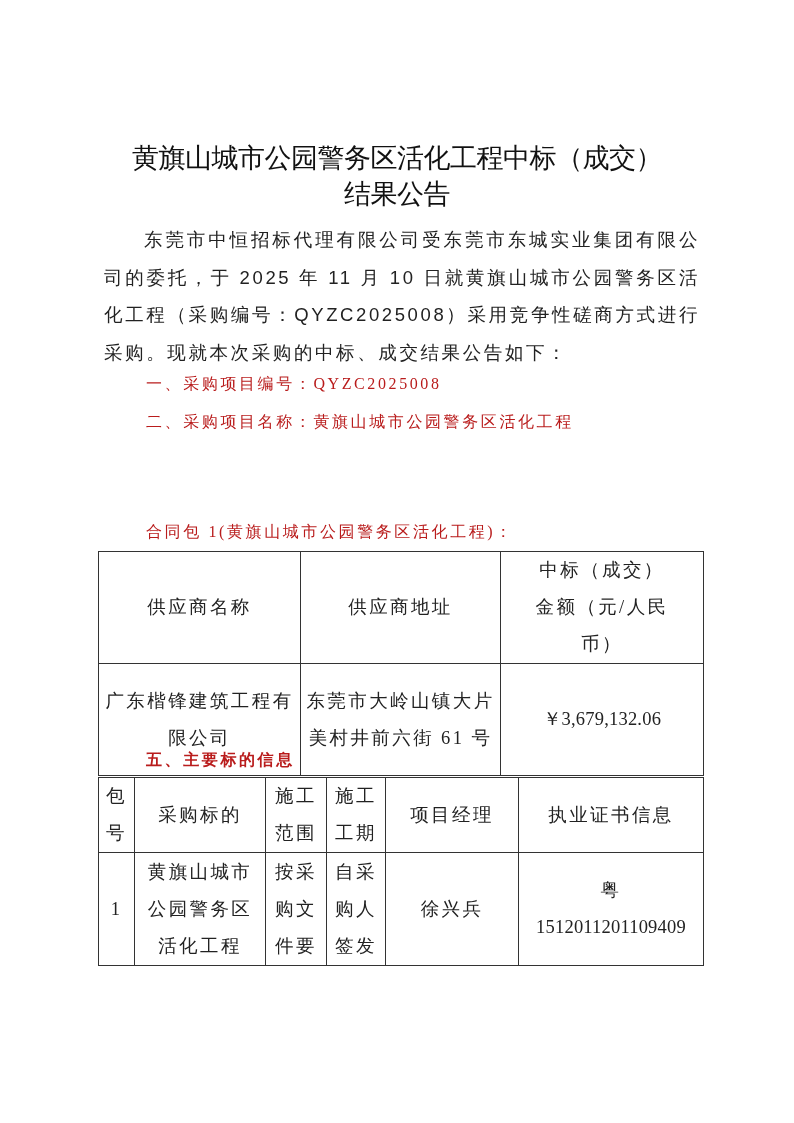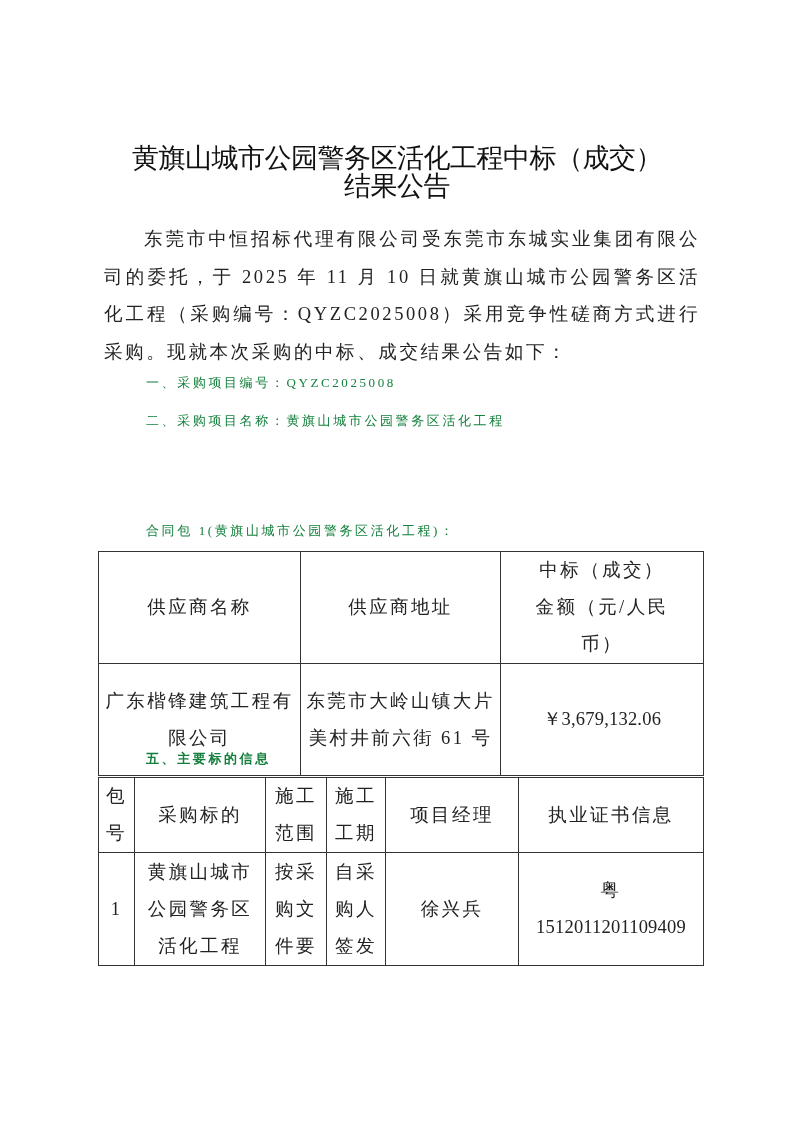--- a/index.html
+++ b/index.html
@@ -4,32 +4,32 @@
 <style>
   html, body { margin:0; padding:0; background:#ffffff; }
   body { width:794px; height:1123px; position:relative; overflow:hidden; color:#111; }
   .page { position:absolute; left:0; top:0; width:794px; height:1123px; }
   .title {
     position:absolute; left:90px; width:614px; text-align:center;
     font-family:"DejaVu Sans","Liberation Sans",sans-serif;
     font-size:27px; line-height:36px; color:#111; letter-spacing:-0.5px;
   }
   .t1 { top:140px; }
-  .t2 { top:168px; }
+  .t2 { top:176px; }
   .para {
     position:absolute; left:104px; width:596px;
-    font-family:Liberation Serif, serif;
+    font-family:Liberation Sans, sans-serif;
     font-size:18.5px; line-height:37.5px; letter-spacing:2.6px; color:#222;
     text-align:justify;
   }
   .intro { top:221px; text-indent:40px; }
   .line {
     position:absolute; left:146px;
     font-family:"Liberation Serif","DejaVu Serif",serif;
-    font-size:13px; letter-spacing:2.6px; color:#15803d; white-space:nowrap;
+    font-size:16px; letter-spacing:2.6px; color:#b91c1c; white-space:nowrap;
   }
   .l1 { top:374px; } .l2 { top:412px; } .l3 { top:450px; } .l4 { top:487px; } .l5 { top:522px; }
   .l6 { top:750px; font-weight:bold; }
   table {
     position:absolute; left:98px; width:605px; border-collapse:collapse;
     font-family:"Liberation Serif","DejaVu Serif",serif;
     font-size:18.5px; color:#222; letter-spacing:2.4px; table-layout:fixed;
   }
   td { border:1.2px solid #333; text-align:center; vertical-align:middle; padding:0 12px; line-height:37px; }
   .tbl1 { top:551px; }

